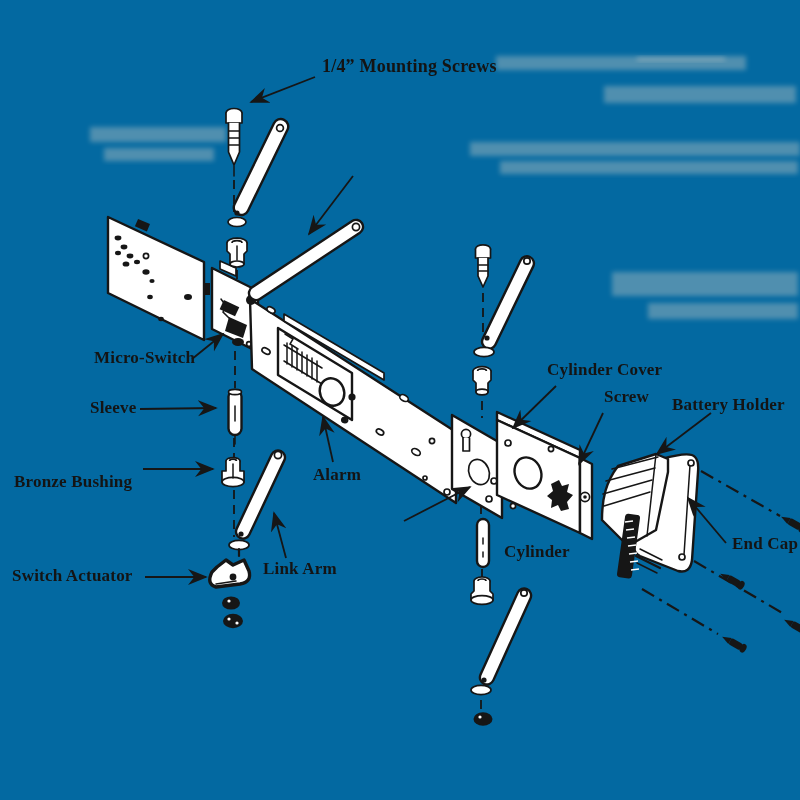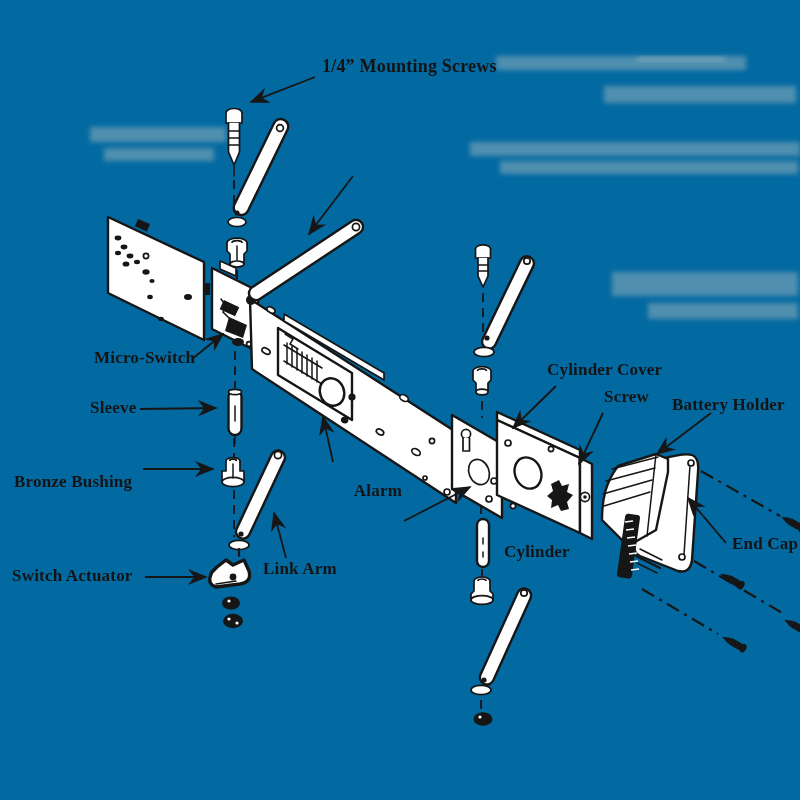--- a/index.html
+++ b/index.html
@@ -2,21 +2,21 @@
 <html><head>
 <meta charset="utf-8">
 <style>
   html,body{margin:0;padding:0;background:#fff;}
   .stage{position:relative;width:800px;height:800px;background:#0369a1;overflow:hidden;
          font-family:"Liberation Serif","DejaVu Serif",serif;}
   svg{position:absolute;left:0;top:0;}
   .lbl{position:absolute;font-weight:700;font-size:17px;color:#141414;white-space:nowrap;
        letter-spacing:.2px;}
   .lbl.big{font-size:18px;}
-  .lbl.center{text-align:right;white-space:normal;line-height:21px;margin-top:16px;}
+  .lbl.center{text-align:center;white-space:normal;line-height:21px;}
   .lbl span{display:block;}
   
   .p{fill:#ffffff;stroke:#161616;stroke-width:2.4;stroke-linejoin:round;stroke-linecap:round;}
   .pt{fill:#ffffff;stroke:#161616;stroke-width:1.7;stroke-linejoin:round;stroke-linecap:round;}
   .ln{fill:none;stroke:#161616;stroke-width:2.2;stroke-linecap:round;}
   .tn{fill:none;stroke:#161616;stroke-width:1.5;stroke-linecap:round;}
   .blk{fill:#161616;stroke:none;}
   .dash{fill:none;stroke:#161616;stroke-width:1.8;stroke-dasharray:9 6;}
   .dashdot{fill:none;stroke:#161616;stroke-width:2.2;stroke-dasharray:14 6 3 6;}
   .arrow{fill:none;stroke:#161616;stroke-width:1.8;}

